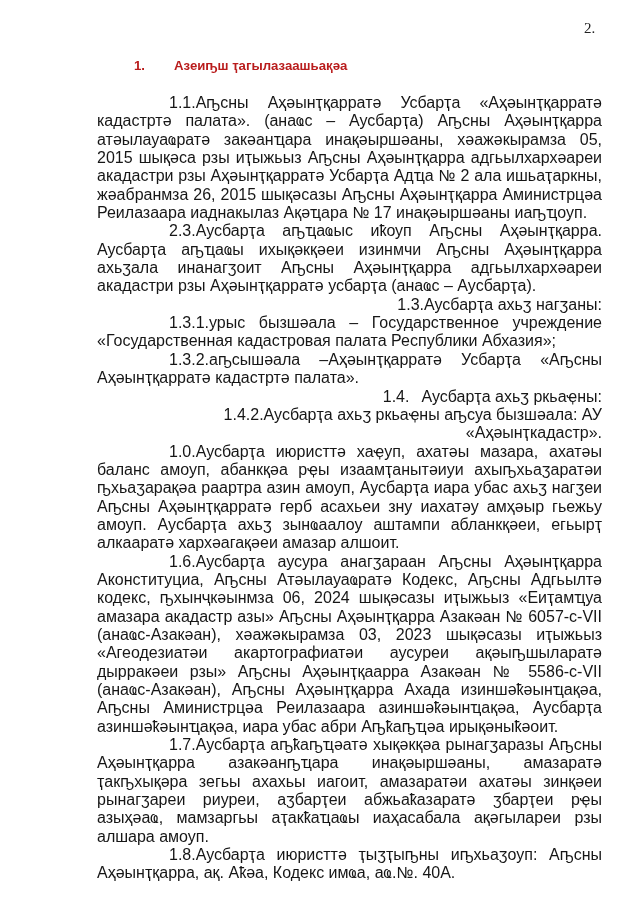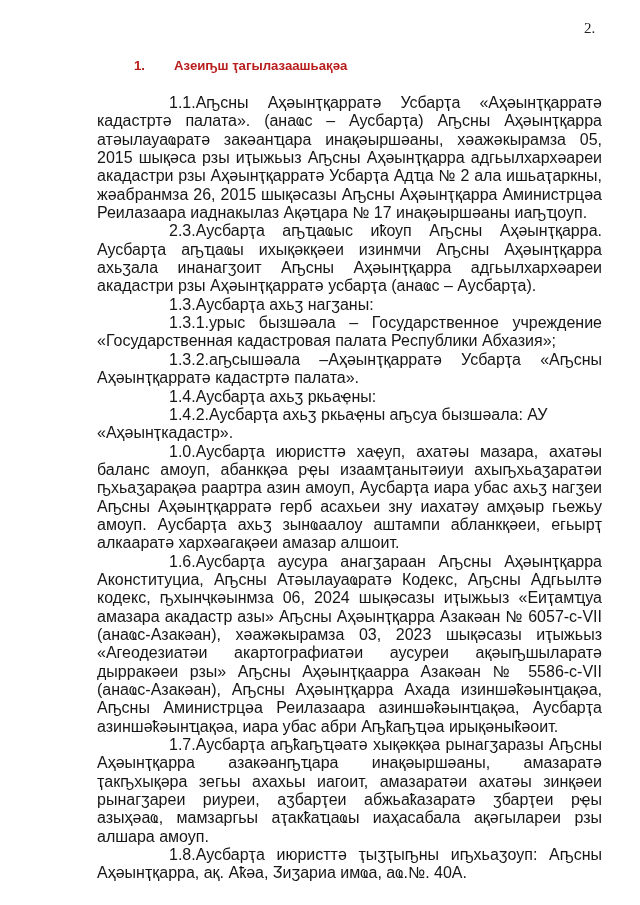--- a/index.html
+++ b/index.html
@@ -50,21 +50,21 @@
       font-size: 16px;
       line-height: 18.35px;
       color: #161616;
     }
     .para {
       margin: 0;
       text-align: justify;
       text-indent: 36px;
       hyphens: none;
     }
-    .para.last-left { text-align: left; }
+    .para.last-left { text-align: right; }
     .para .pnum {
       display: inline-block;
       min-width: 36px;
     }
     .para .pnum.short { min-width: 0; margin-right: 0; }
   </style>
 </head>
 <body>
 
 <div class="page">
@@ -74,21 +74,21 @@
   <div class="heading">
     <span class="num">1.</span><span>Азеиҧш ҭагылазаашьақәа</span>
   </div>
 
   <div class="body-text">
     <p class="para"><span class="pnum">1.1.</span><span>Аҧсны Аҳәынҭқарратә Усбарҭа «Аҳәынҭқарратә кадастртә палата». (анаҩс – Аусбарҭа) Аҧсны Аҳәынҭқарра атәылауаҩратә закәанҵара инақәыршәаны, хәажәкырамза 05, 2015 шықәса рзы иҭыжьыз Аҧсны Аҳәынҭқарра адгьылхархәареи акадастри рзы Аҳәынҭқарратә Усбарҭа Адҵа № 2 ала ишьаҭаркны, жәабранмза  26, 2015 шықәсазы Аҧсны Аҳәынҭқарра Аминистрцәа Реилазаара иаднакылаз Ақәҵара № 17 инақәыршәаны иаҧҵоуп.</span></p>
     <p class="para"><span class="pnum">2.3.</span><span>Аусбарҭа аҧҵаҩыс иҟоуп Аҧсны Аҳәынҭқарра. Аусбарҭа аҧҵаҩы ихықәкқәеи изинмчи Аҧсны Аҳәынҭқарра ахьӡала инанагӡоит Аҧсны Аҳәынҭқарра адгьылхархәареи акадастри рзы Аҳәынҭқарратә усбарҭа (анаҩс – Аусбарҭа).</span></p>
     <p class="para last-left"><span class="pnum">1.3.</span><span>Аусбарҭа ахьӡ нагӡаны:</span></p>
     <p class="para"><span class="pnum short">1.3.1.</span><span>урыс бызшәала – Государственное учреждение «Государственная кадастровая палата Республики Абхазия»;</span></p>
     <p class="para"><span class="pnum short">1.3.2.</span><span>аҧсышәала –Аҳәынҭқарратә Усбарҭа «Аҧсны Аҳәынҭқарратә кадастртә палата».</span></p>
-    <p class="para last-left"><span class="pnum short" style="margin-right:0">1.4.</span><span>Аусбарҭа ахьӡ ркьаҿны:</span></p>
+    <p class="para last-left"><span class="pnum short" style="margin-right:12px">1.4.</span><span>Аусбарҭа ахьӡ ркьаҿны:</span></p>
     <p class="para last-left"><span class="pnum short">1.4.2.</span><span>Аусбарҭа ахьӡ ркьаҿны аҧсуа бызшәала: АУ «Аҳәынҭкадастр».</span></p>
     <p class="para"><span class="pnum">1.0.</span><span>Аусбарҭа июристтә хаҿуп, ахатәы мазара, ахатәы баланс амоуп, абанкқәа рҿы изаамҭанытәиуи ахыҧхьаӡаратәи ҧхьаӡарақәа раартра азин амоуп, Аусбарҭа иара убас ахьӡ нагӡеи Аҧсны Аҳәынҭқарратә герб асахьеи зну иахатәу амҳәыр гьежьу амоуп. Аусбарҭа ахьӡ зынҩаалоу аштампи абланкқәеи, егьырҭ алкааратә хархәагақәеи амазар алшоит.</span></p>
     <p class="para"><span class="pnum">1.6.</span><span>Аусбарҭа аусура анагӡараан Аҧсны Аҳәынҭқарра Аконституциа, Аҧсны Атәылауаҩратә Кодекс, Аҧсны Адгьылтә кодекс, ҧхынҷкәынмза 06, 2024 шықәсазы иҭыжьыз «Еиҭамҵуа амазара акадастр азы» Аҧсны Аҳәынҭқарра Азакәан № 6057-с-VII (анаҩс-Азакәан), хәажәкырамза 03, 2023 шықәсазы иҭыжьыз «Агеодезиатәи акартографиатәи аусуреи ақәыҧшыларатә дырракәеи рзы» Аҧсны Аҳәынҭқаарра Азакәан № 5586-с-VII (анаҩс-Азакәан), Аҧсны Аҳәынҭқарра Ахада изиншәҟәынҵақәа, Аҧсны Аминистрцәа Реилазаара азиншәҟәынҵақәа, Аусбарҭа азиншәҟәынҵақәа, иара убас абри Аҧҟаҧҵәа ирықәныҟәоит.</span></p>
     <p class="para"><span class="pnum">1.7.</span><span>Аусбарҭа аҧҟаҧҵәатә хықәкқәа рынагӡаразы Аҧсны Аҳәынҭқарра азакәанҧҵара инақәыршәаны, амазаратә ҭакҧхықәра зегьы ахахьы иагоит, амазаратәи ахатәы зинқәеи рынагӡареи риуреи, аӡбарҭеи абжьаҟазаратә ӡбарҭеи рҿы азыҳәаҩ, мамзаргьы аҭакҟаҵаҩы иаҳасабала ақәгылареи рзы алшара амоуп.</span></p>
-    <p class="para"><span class="pnum">1.8.</span><span>Аусбарҭа июристтә ҭыӡҭыҧны иҧхьаӡоуп: Аҧсны Аҳәынҭқарра, ақ. Аҟәа, Ӡиӡариа имҩа, аҩ.№. 40А.</span></p>
+    <p class="para"><span class="pnum">1.8.</span><span>Аусбарҭа июристтә ҭыӡҭыҧны иҧхьаӡоуп: Аҧсны Аҳәынҭқарра, ақ. Аҟәа, Кодекс имҩа, аҩ.№. 40А.</span></p>
   </div>
 
 </div>
 
 </body></html>

